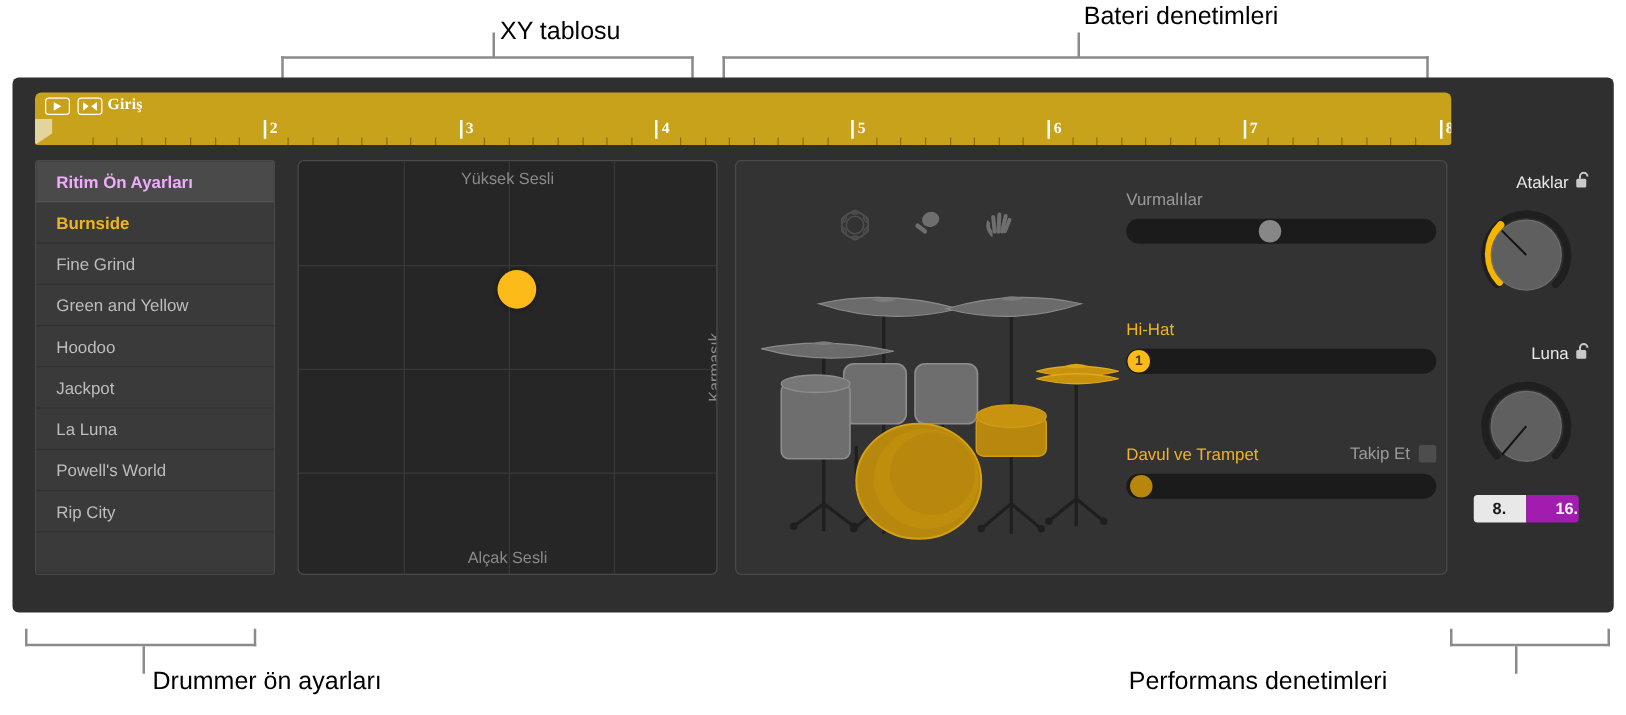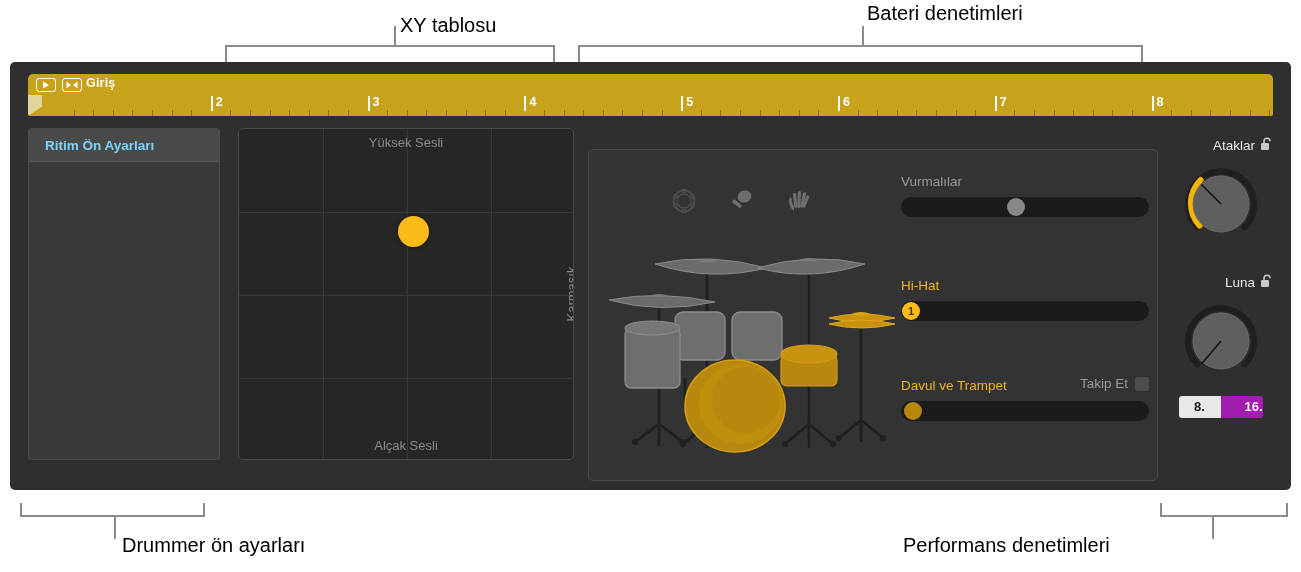--- a/index.html
+++ b/index.html
@@ -39,24 +39,25 @@
     left:10px; top:62px;
     width:1281px; height:428px;
     background:#2f2f2f;
     border-radius:5px;
   }
 
   
   .ruler-wrap {
     position:absolute;
     left:18px; top:12px;
-    width:1245px; height:42px;
+    width:1133px; height:42px;
     background:#c9a21b;
     border-radius:5px 5px 2px 2px;
     overflow:hidden;
+    font-family:Liberation Serif, serif;
   }
   .ruler-top {
     position:absolute; left:0; top:0; right:0; height:22px;
   }
   .mini-btn {
     position:absolute;
     top:4px;
     width:20px; height:14px;
     border:1.5px solid #fff;
     border-radius:3px;
@@ -106,21 +107,21 @@
     left:18px; top:66px;
     width:192px; height:332px;
     background:#3a3a3a;
     border:1px solid #4a4a4a;
     border-radius:3px;
     overflow:hidden;
   }
   .preset-header {
     height:33px; line-height:33px;
     padding-left:16px;
-    color:#7dd3fc;
+    color:#f0abfc;
     font-size:13.5px;
     font-weight:bold;
     background:#4a4a4a;
     border-bottom:1px solid #555;
   }
   .preset-item {
     height:33px; line-height:33px;
     padding-left:16px;
     color:#bdbdbd;
     font-size:13.5px;
@@ -161,21 +162,20 @@
   }
 
   
   #drum-panel {
     left:578px; top:66px;
     width:570px; height:332px;
     background:#333333;
     border:1px solid #4a4a4a;
     border-radius:5px;
     overflow:hidden;
-    margin-top:21px;
   }
   .perc-icons {
     position:absolute;
     left:82px; top:36px;
     width:140px; height:34px;
     display:flex; align-items:center; justify-content:space-between;
   }
   #drumkit { position:absolute; left:10px; top:78px; width:300px; height:240px; }
 
   .slider-group { position:absolute; left:312px; width:248px; }
@@ -339,20 +339,31 @@
         <div class="subtick" style="left: 1182.4px;"></div>
         <div class="subtick" style="left: 1202px;"></div>
         <div class="subtick" style="left: 1221.6px;"></div>
         <div class="subtick" style="left: 1241.2px;"></div>
       </div>
     <div class="playhead"></div>
   </div>
 
   <div class="panel" id="preset-list">
     <div class="preset-header">Ritim Ön Ayarları</div>
+    <div id="preset-items">
+        <div class="preset-item selected">Burnside</div>
+        <div class="preset-item">Fine Grind</div>
+        <div class="preset-item">Green and Yellow</div>
+        <div class="preset-item">Hoodoo</div>
+        <div class="preset-item">Jackpot</div>
+        <div class="preset-item">La Luna</div>
+        <div class="preset-item">Powell's World</div>
+        <div class="preset-item">Rip City</div>
+        <div class="preset-item blank"></div>
+      </div>
   </div>
 
   <div class="panel" id="xy-pad">
     <div class="grid-line v" style="left:84px;"></div>
     <div class="grid-line v" style="left:168px;"></div>
     <div class="grid-line v" style="left:252px;"></div>
     <div class="grid-line h" style="top:83px;"></div>
     <div class="grid-line h" style="top:166px;"></div>
     <div class="grid-line h" style="top:249px;"></div>
     <div class="xy-label top">Yüksek Sesli</div>

